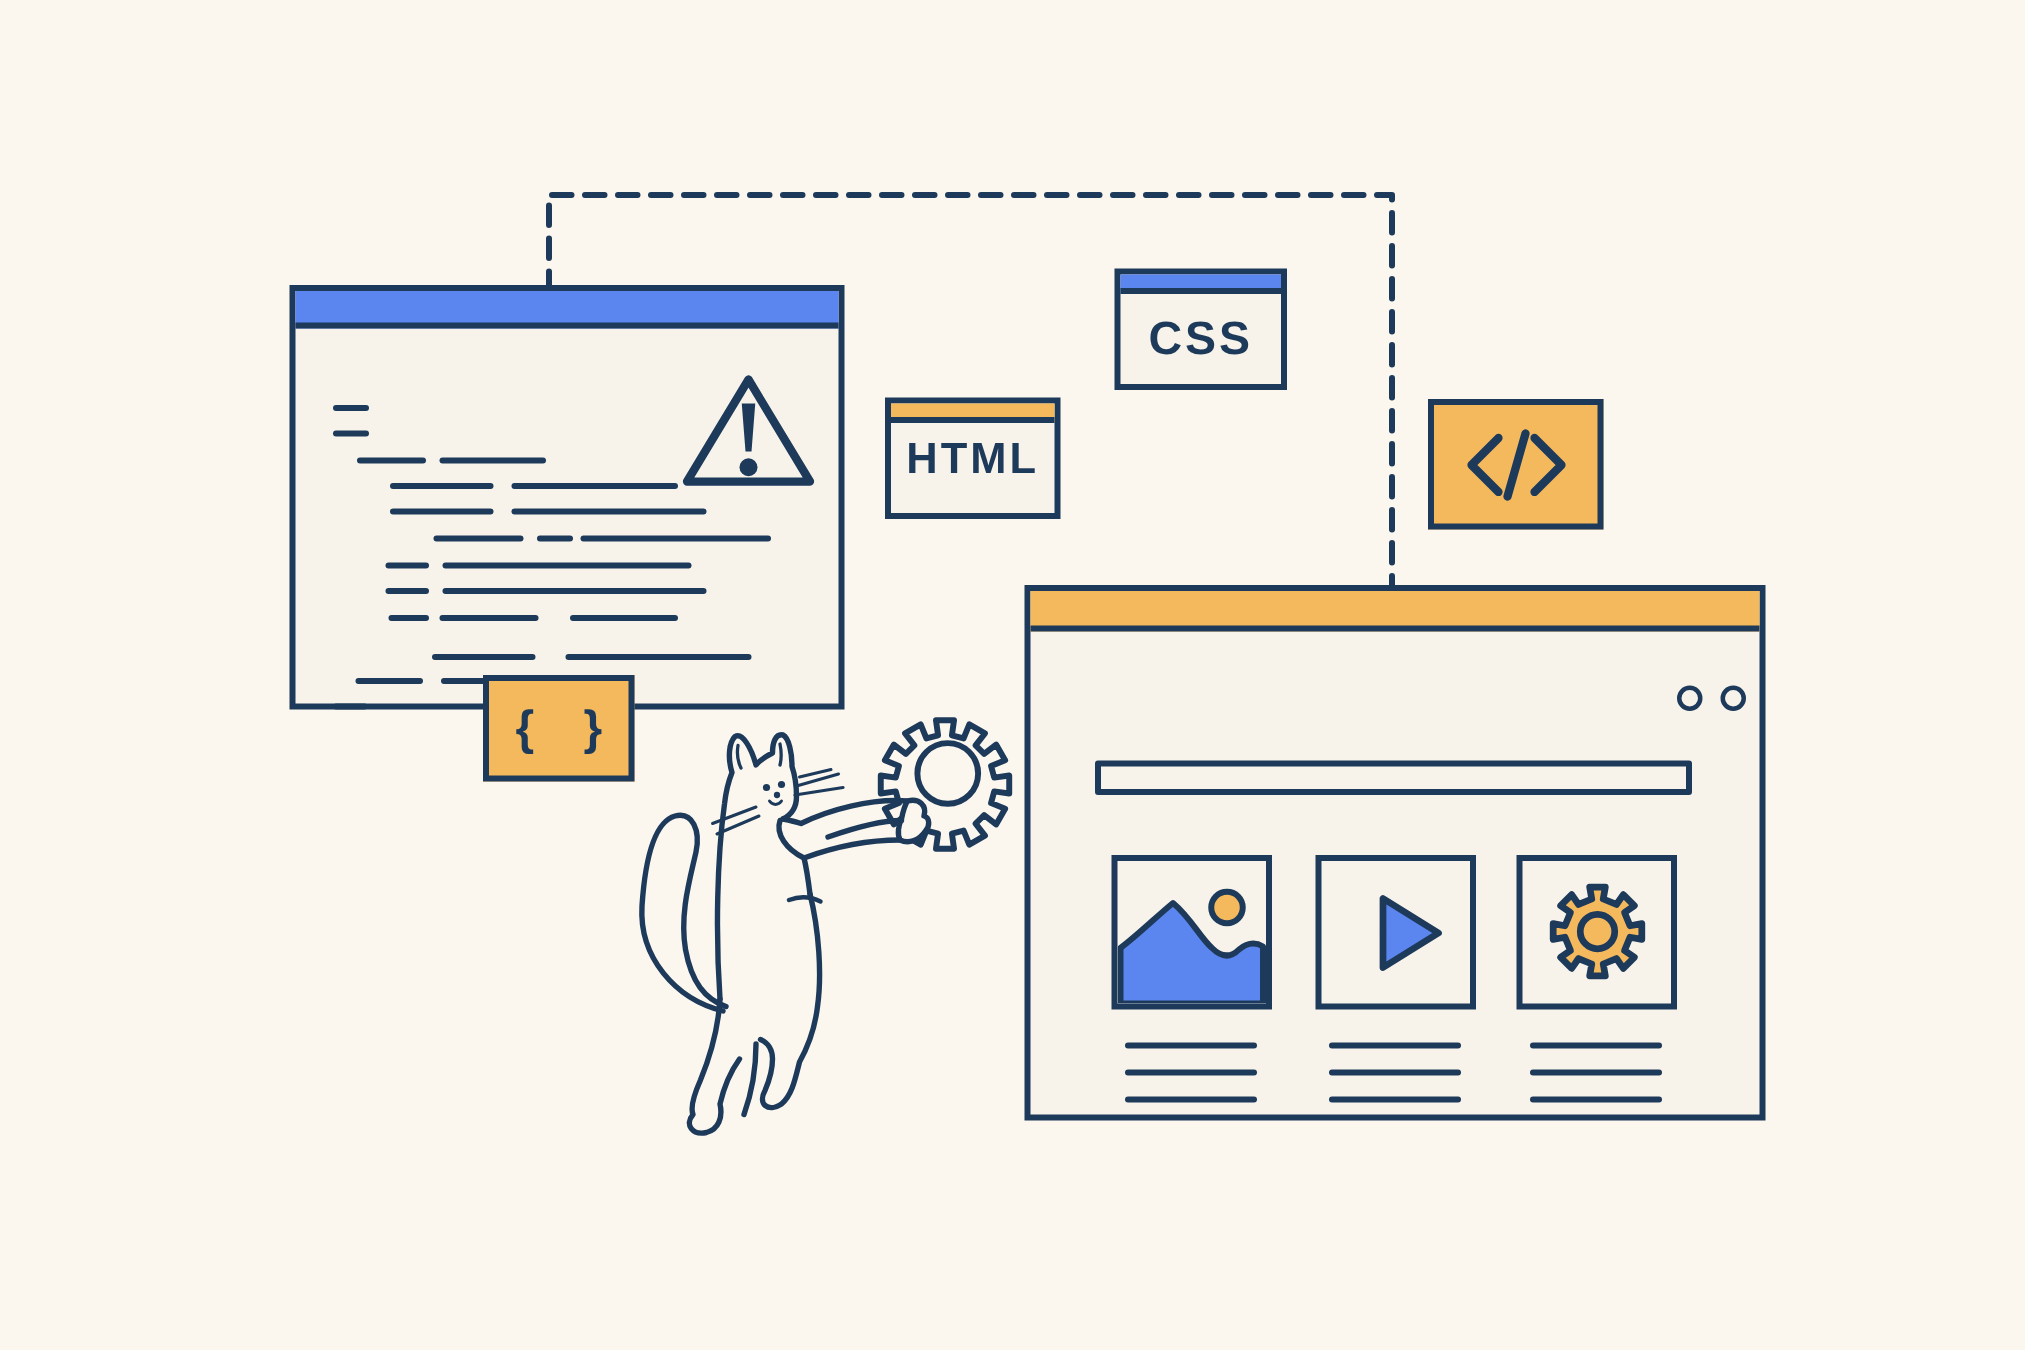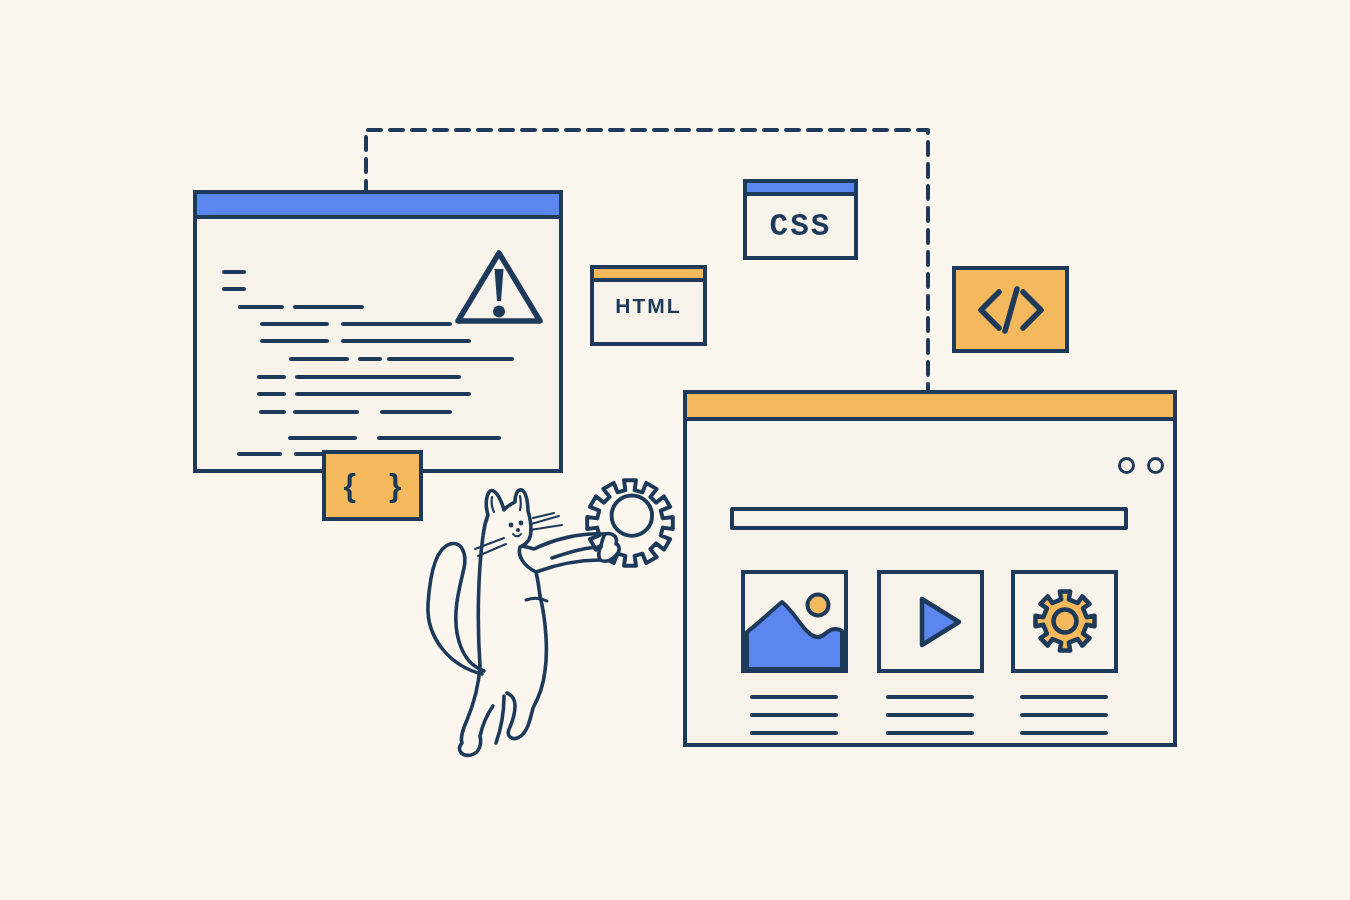--- a/index.html
+++ b/index.html
@@ -47,23 +47,23 @@
   }
 
   
   .tag{position:absolute;border:4px solid var(--outline);background:var(--surface);}
   .tag .tag-bar{height:13px;border-bottom:4px solid var(--outline);}
   .tag .tag-label{
     display:flex;align-items:center;justify-content:center;
     font-weight:700;color:var(--outline);letter-spacing:2px;
   }
   .html-tag{left:590px;top:265px;width:117px;height:81px;}
-  .html-tag .tag-label{height:48px;font-size:21px;}
+  .html-tag .tag-label{height:48px;font-size:29px;}
   .css-tag{left:743px;top:179px;width:115px;height:81px;}
-  .css-tag .tag-label{height:60px;font-size:31px;font-family:Liberation Mono, monospace;}
+  .css-tag .tag-label{height:60px;font-size:31px;}
 
   
   .codebox{
     position:absolute;left:952px;top:266px;width:117px;height:87px;
     background:var(--orange);border:4px solid var(--outline);
     display:flex;align-items:center;justify-content:center;
   }
 
   
   .browser-window{left:683px;top:390px;width:494px;height:357px;}

